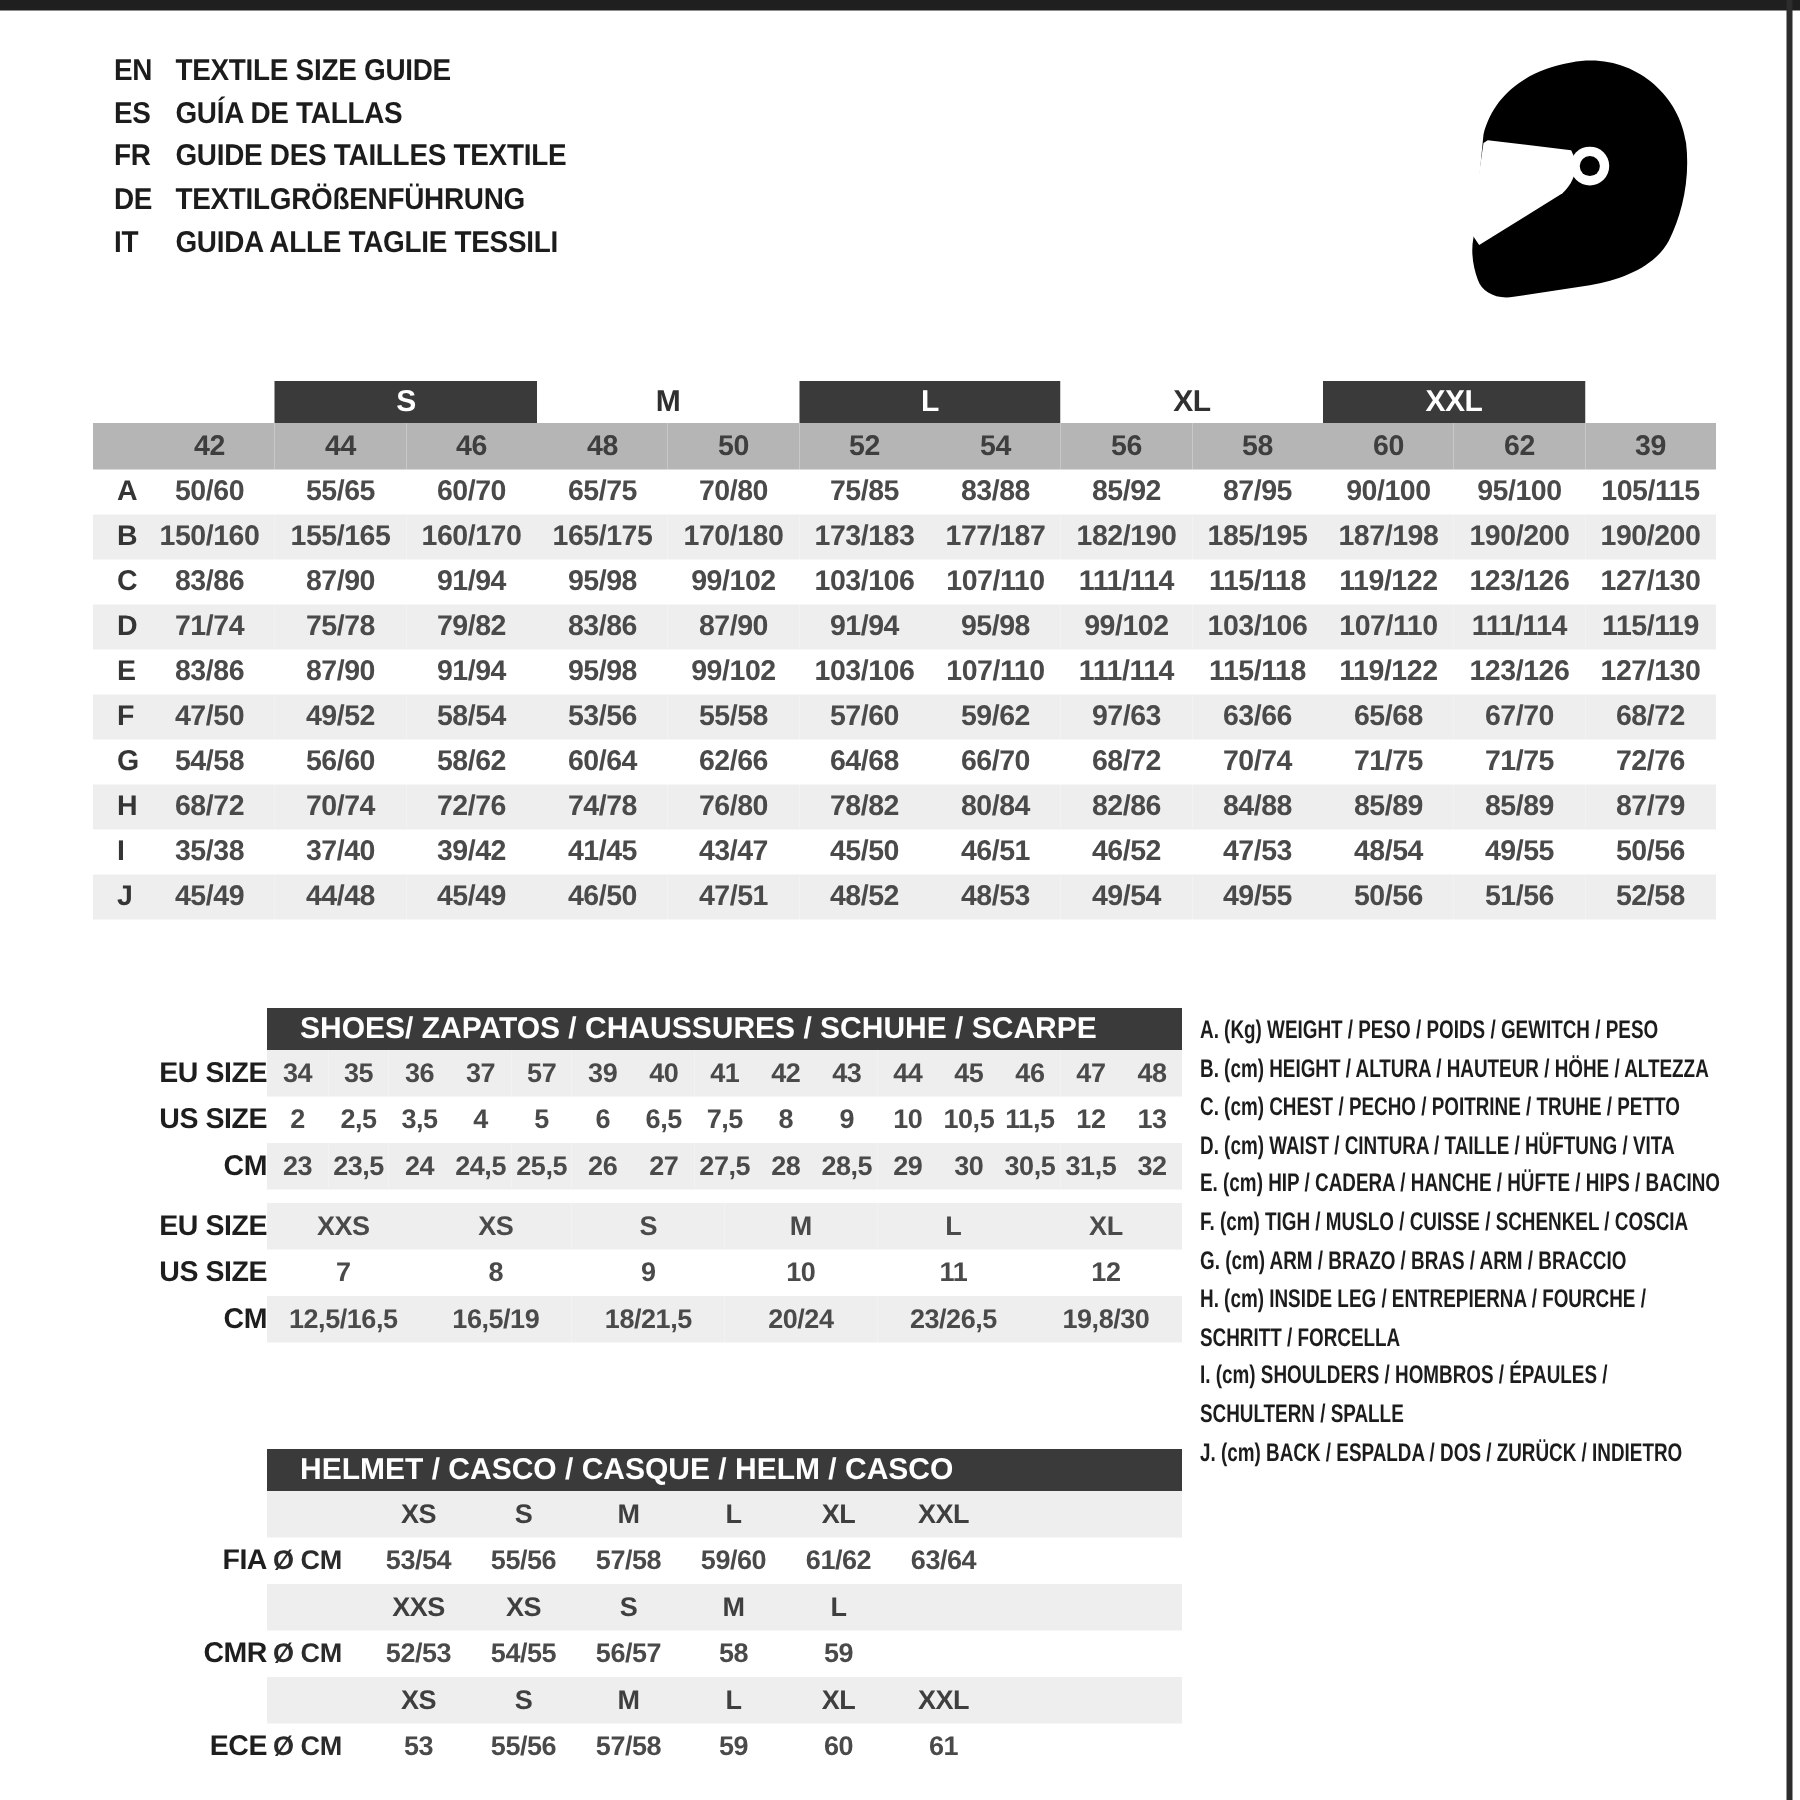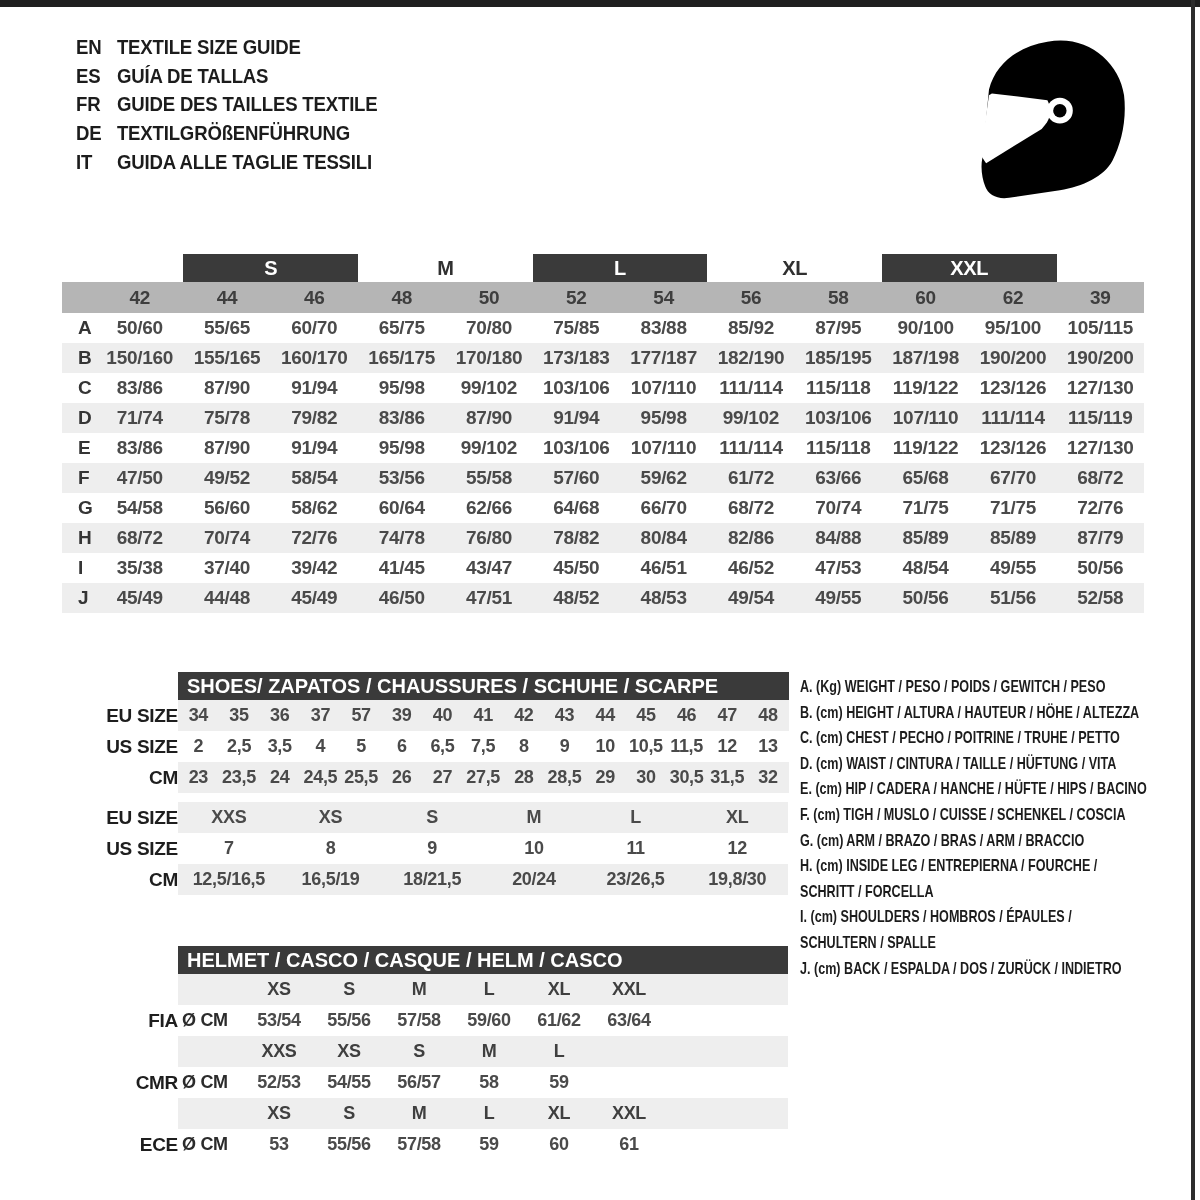--- a/index.html
+++ b/index.html
@@ -33,28 +33,28 @@
   .main td.grp.boxed { background:#3a3a3a; color:#ffffff; }
   .main td.grp.plain { color:#303030; }
   .main tr.band-row td { background:#b5b5b5; color:#3e3e3e; height:31px; }
   .main tr.stripe td { background:#eeeeee; }
   .main td.lbl { text-align:left; padding-left:16px; color:#353535; }
 
   
   .sub { width:720px; }
   .sub td { font-size:18px; font-weight:bold; color:#4a4a4a; text-align:center; height:31px; letter-spacing:-0.3px; }
   .sub tr.bar-row td { height:28px; }
-  .sub td.darkbar { background:#3a3a3a; color:#ffffff; text-align:left; padding-left:9px; font-size:20px; letter-spacing:0; }
+  .sub td.darkbar { background:#3a3a3a; color:#ffffff; text-align:left; padding-left:22px; font-size:20px; letter-spacing:0; }
   .sub td.lbl { text-align:right; padding-left:12px; color:#1e1e1e; font-size:19px; background:#ffffff; }
   .sub tr.stripe2 td:not(.lbl) { background:#eeeeee; }
   .sub td.unit { text-align:left; padding-left:4px; color:#2b2b2b; }
   .sub tr.hsize td { color:#3f3f3f; }
   #shoes-table  { left:68px; top:672px; }
   #gloves-table { left:68px; top:802px; }
-  #helmet-table { left:68px; top:946px; }
+  #helmet-table { left:68px; top:966px; }
 
   
   #legend { position:absolute; left:800px; top:674px; transform:scaleX(0.74); transform-origin:left top;
             color:#1c1c1c; font-weight:bold; font-size:17px; line-height:25.6px; }
   .legend-line { white-space:nowrap; }
 </style>
 </head>
 <body>
 
 <div id="canvas">
@@ -217,21 +217,21 @@
         </tr>
         <tr class="stripe">
           <td class="lbl">F</td>
           <td>47/50</td>
           <td>49/52</td>
           <td>58/54</td>
           <td>53/56</td>
           <td>55/58</td>
           <td>57/60</td>
           <td>59/62</td>
-          <td>61/72</td>
+          <td>97/63</td>
           <td>63/66</td>
           <td>65/68</td>
           <td>67/70</td>
           <td>68/72</td>
         </tr>
         <tr>
           <td class="lbl">G</td>
           <td>54/58</td>
           <td>56/60</td>
           <td>58/62</td>

